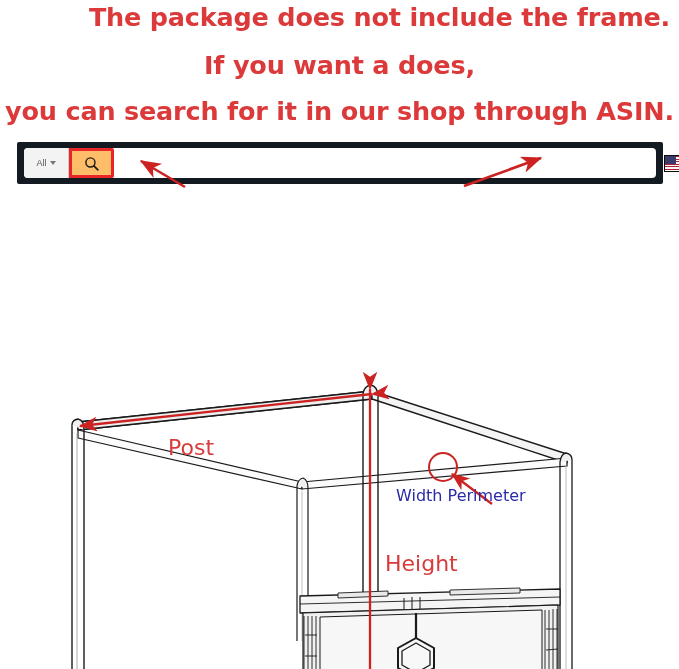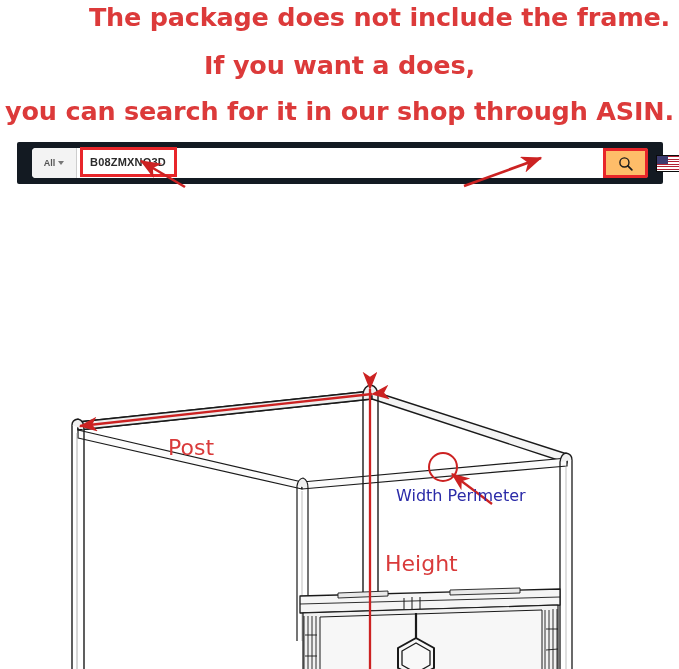--- a/index.html
+++ b/index.html
@@ -43,22 +43,21 @@
   
   .searchbar-wrap {
     position: absolute;
     left: 17px;
     top: 142px;
     width: 646px;
     height: 42px;
     background: #131A22;
     border-radius: 2px;
     box-sizing: border-box;
-    padding: 6px 15px;
-    font-weight: bold;
+    padding: 6px 7px;
   }
   .searchbar {
     position: relative;
     width: 100%;
     height: 30px;
     display: flex;
     align-items: stretch;
     background: #ffffff;
     border-radius: 4px;
     overflow: visible;
@@ -190,23 +189,20 @@
   </div>
 
   <div class="searchbar-wrap">
     <div class="searchbar">
 
       <div class="sb-dropdown">
         <span>All</span>
         <span class="caret"></span>
       </div>
 
-      <div class="sb-input-cell">
-        <div class="sb-input" title="Search Amazon">B08ZMXNQ3D</div>
-      </div>
 
       <div class="sb-search-btn">
         <svg width="17" height="17" viewBox="0 0 24 24">
           <circle cx="10.5" cy="10.5" r="6.4" fill="none" stroke="#1b1b1b" stroke-width="2"></circle>
           <line x1="15.3" y1="15.3" x2="21" y2="21" stroke="#1b1b1b" stroke-width="2.4" stroke-linecap="round"></line>
         </svg>
       </div>
 
       <div class="sb-flag">
         <span class="flag-img">

